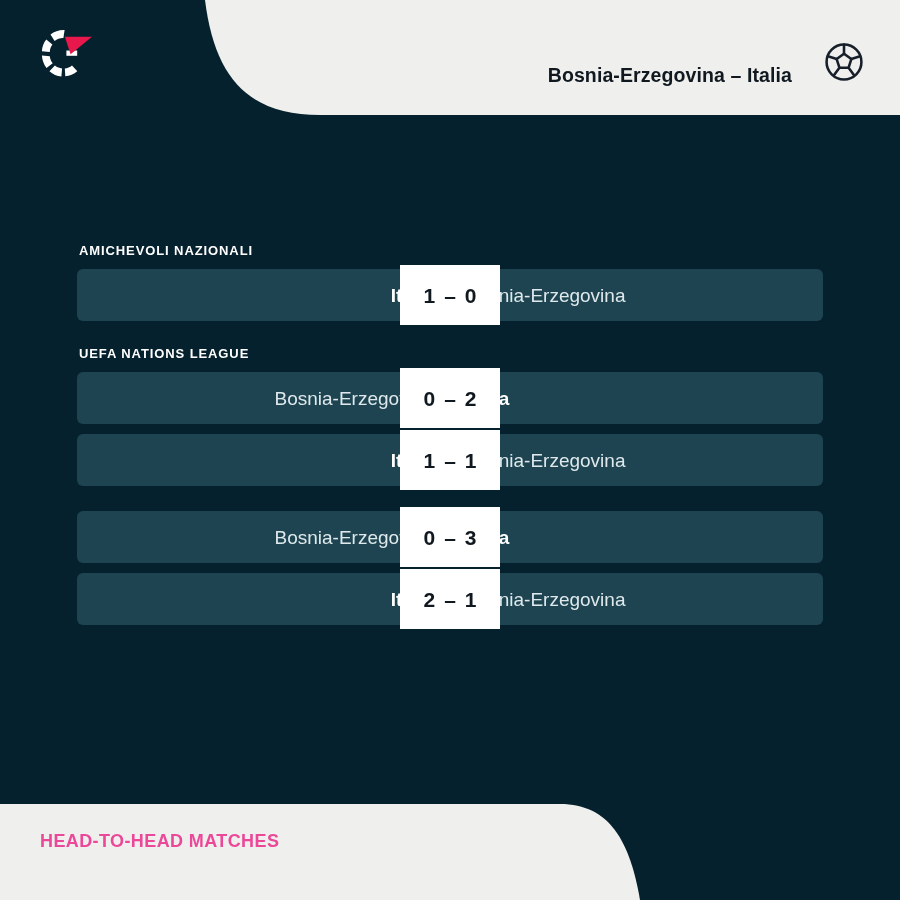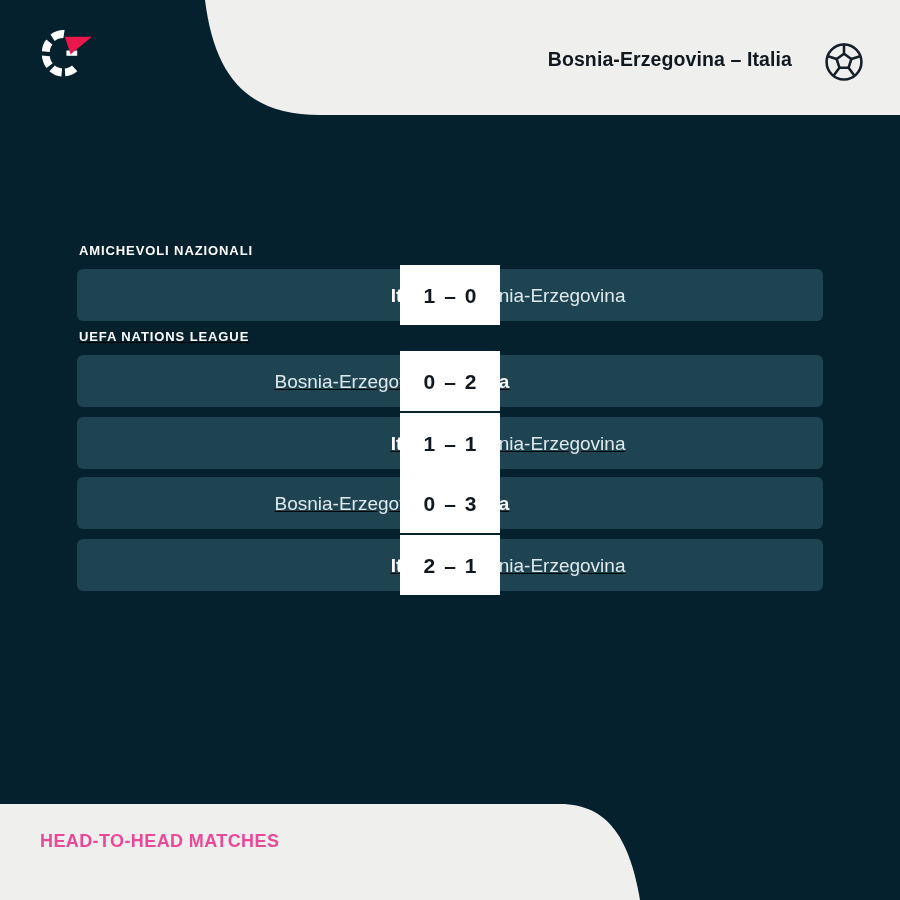--- a/index.html
+++ b/index.html
@@ -55,21 +55,21 @@
     position: absolute;
     left: 26px;
     top: 24px;
     width: 72px;
     height: 60px;
   }
 
   .header-title {
     position: absolute;
     right: 108px;
-    top: 0;
+    top: 16px;
     height: 118px;
     display: flex;
     align-items: center;
     justify-content: flex-end;
     color: #101820;
     font-size: 19.5px;
     font-weight: bold;
     letter-spacing: 0.1px;
     white-space: nowrap;
   }
@@ -99,22 +99,21 @@
     position: absolute;
     left: 77px;
     top: 125px;
     width: 746px;
   }
 
   .group {
     margin-bottom: 0;
   }
   .group + .group {
-    margin-top: 8px;
-    text-decoration: underline;
+    margin-top: 25px;
   }
 
   .group-label {
     color: #ffffff;
     font-size: 13px;
     font-weight: bold;
     letter-spacing: 0.9px;
     text-transform: uppercase;
     margin: 0 0 10px 2px;
     line-height: 16px;

